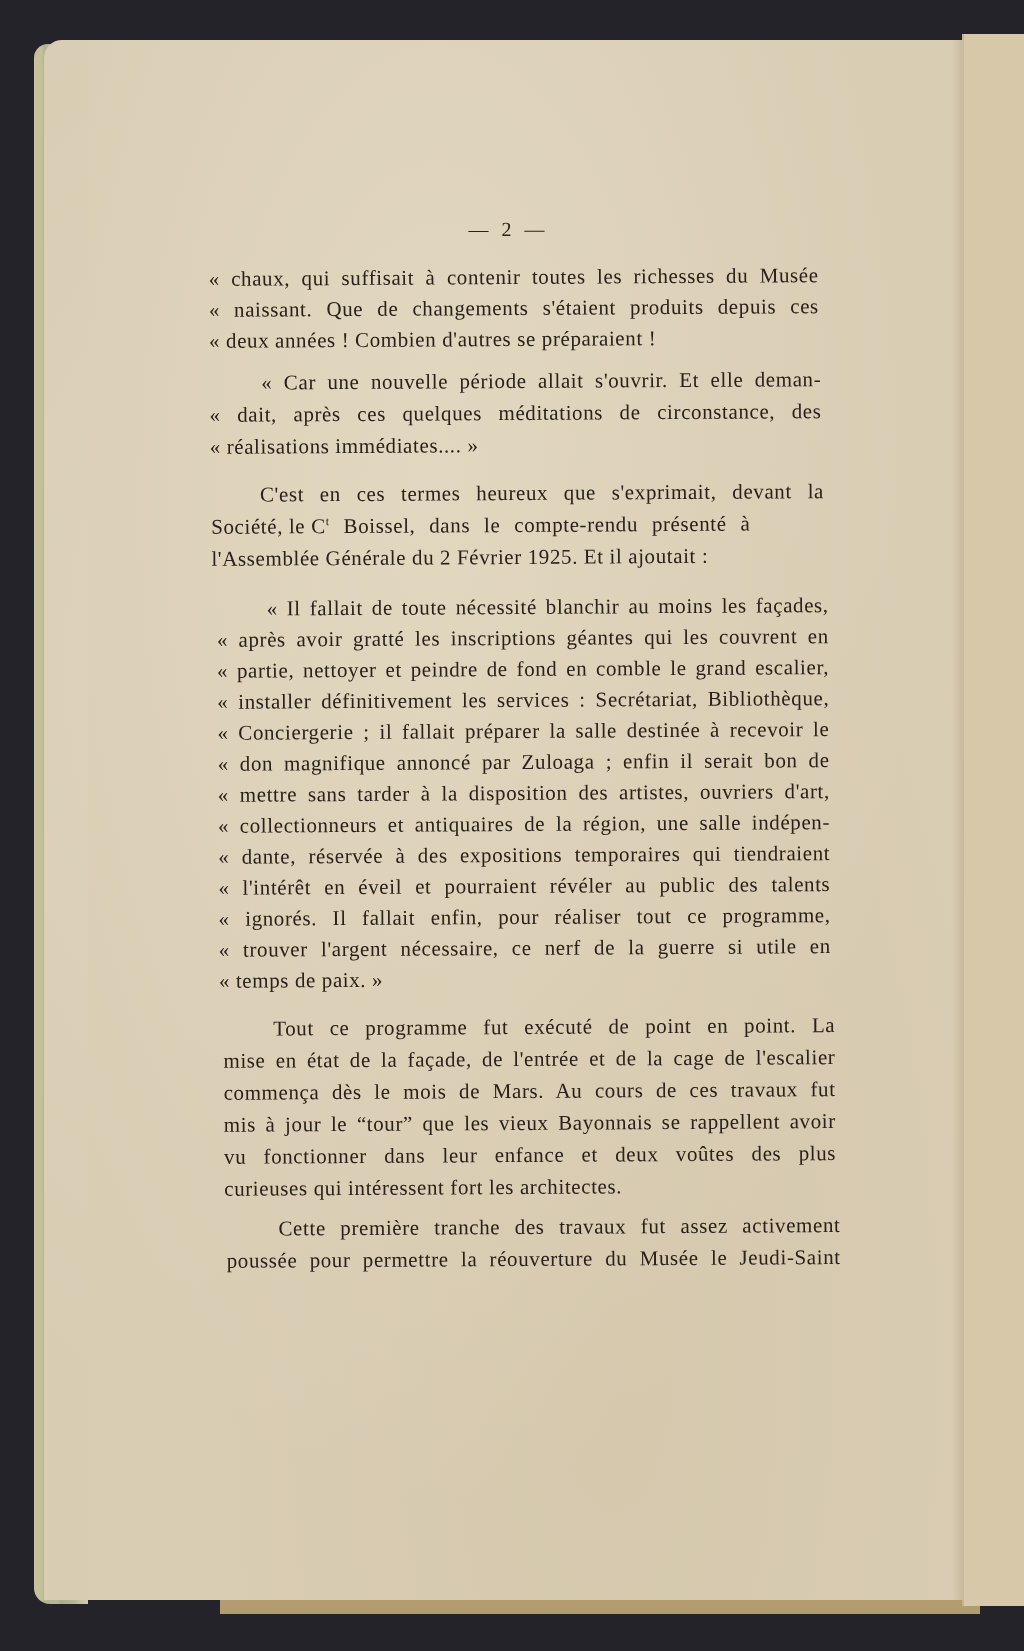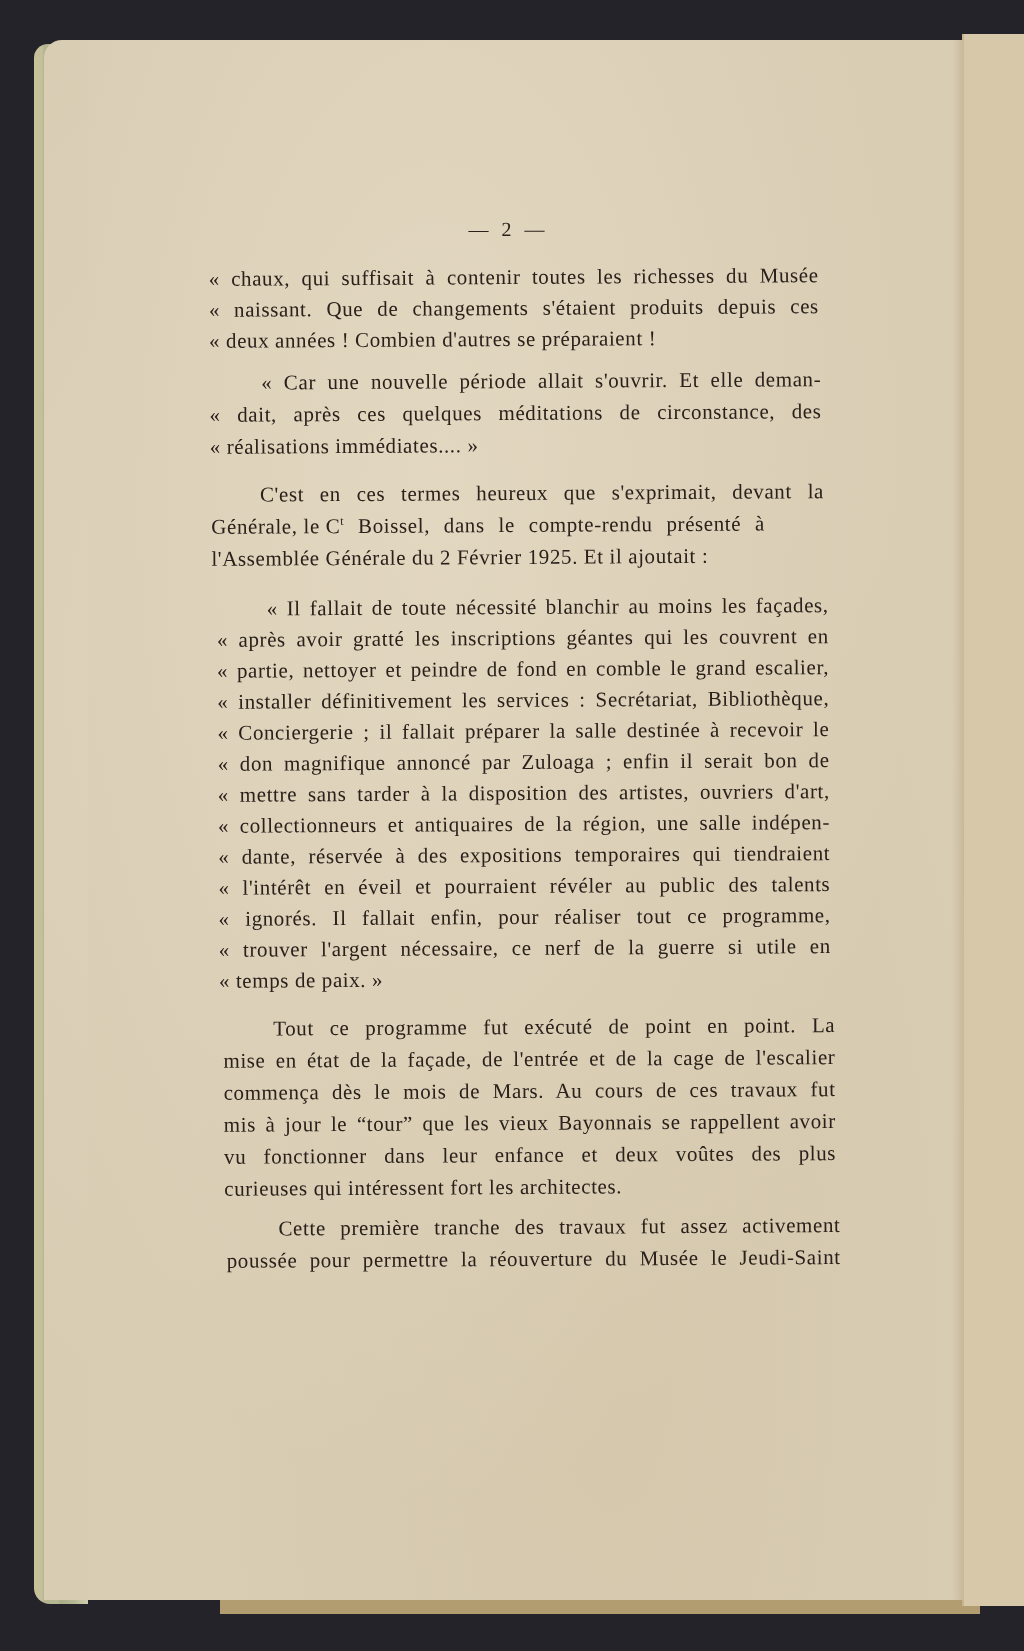--- a/index.html
+++ b/index.html
@@ -125,21 +125,21 @@
 
   <div class="line" style="left:212px;top:262px;width:610px;">« chaux, qui suffisait à contenir toutes les richesses du Musée</div>
   <div class="line" style="left:212px;top:293px;width:610px;">« naissant. Que de changements s'étaient produits depuis ces</div>
   <div class="line last" style="left:212px;top:324px;width:610px;">« deux années ! Combien d'autres se préparaient !</div>
 
   <div class="line" style="left:264px;top:366px;width:560px;">« Car une nouvelle période allait s'ouvrir. Et elle deman-</div>
   <div class="line" style="left:212px;top:398px;width:612px;">« dait, après ces quelques méditations de circonstance, des</div>
   <div class="line last" style="left:212px;top:430px;width:612px;">« réalisations immédiates.... »</div>
 
   <div class="line" style="left:262px;top:478px;width:564px;">C'est en ces termes heureux que s'exprimait, devant la</div>
-  <div class="line" style="left:213px;top:510px;width:613px;text-align:left;text-align-last:left;"><span>Générale, le C</span><sup>t</sup><span style="word-spacing:8px;"> Boissel, dans le compte-rendu présenté à</span></div>
+  <div class="line" style="left:213px;top:510px;width:613px;text-align:left;text-align-last:left;"><span>Société, le C</span><sup>t</sup><span style="word-spacing:8px;"> Boissel, dans le compte-rendu présenté à</span></div>
   <div class="line last" style="left:213px;top:542px;width:613px;">l'Assemblée Générale du 2 Février 1925. Et il ajoutait :</div>
 
   <div class="line" style="left:268px;top:592px;width:562px;">« Il fallait de toute nécessité blanchir au moins les façades,</div>
   <div class="line" style="left:218px;top:623px;width:612px;">« après avoir gratté les inscriptions géantes qui les couvrent en</div>
   <div class="line" style="left:218px;top:654px;width:612px;">« partie, nettoyer et peindre de fond en comble le grand escalier,</div>
   <div class="line" style="left:218px;top:685px;width:612px;">« installer définitivement les services : Secrétariat, Bibliothèque,</div>
   <div class="line" style="left:218px;top:716px;width:612px;">« Conciergerie ; il fallait préparer la salle destinée à recevoir le</div>
   <div class="line" style="left:218px;top:747px;width:612px;">« don magnifique annoncé par Zuloaga ; enfin il serait bon de</div>
   <div class="line" style="left:218px;top:778px;width:612px;">« mettre sans tarder à la disposition des artistes, ouvriers d'art,</div>
   <div class="line" style="left:218px;top:809px;width:612px;">« collectionneurs et antiquaires de la région, une salle indépen-</div>

